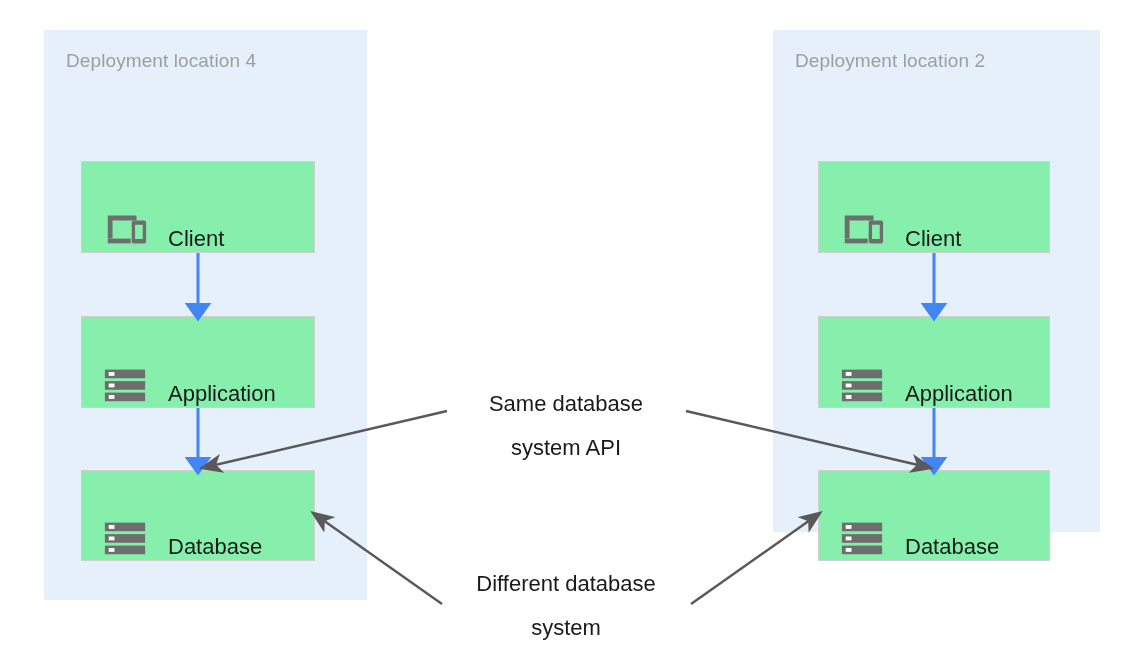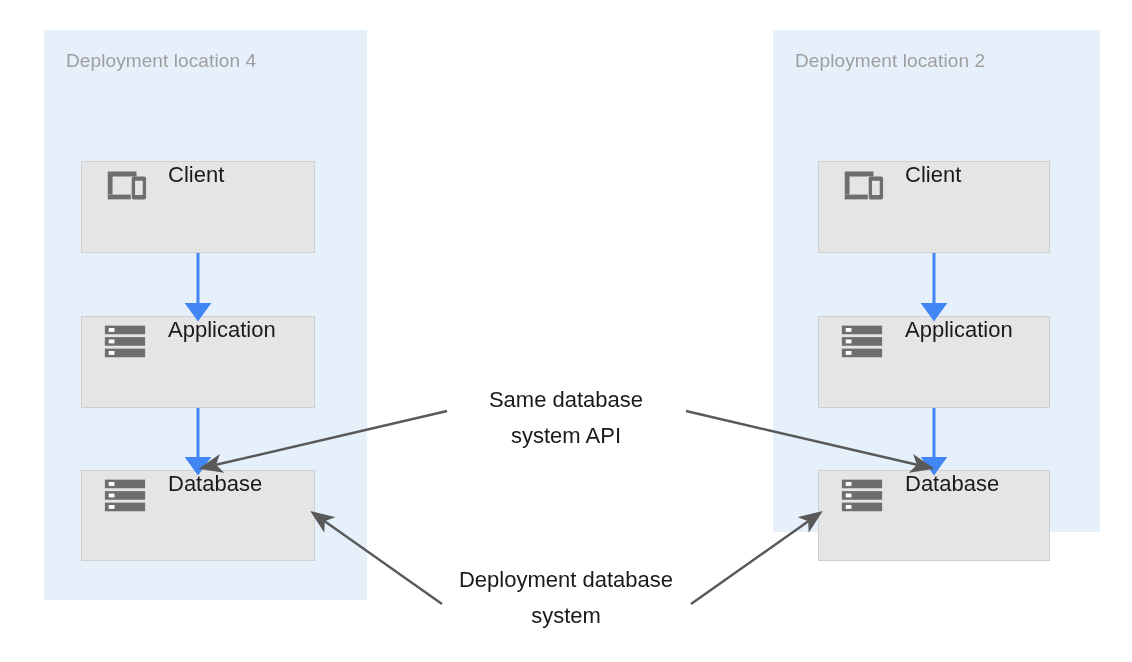--- a/index.html
+++ b/index.html
@@ -19,25 +19,25 @@
     position:absolute;
     top:20px;left:22px;
     font-size:19px;
     color:#9e9e9e;
     letter-spacing:0.1px;
     white-space:nowrap;
   }
 
   .node{
     position:absolute;
-    background:#e5e5e5;
+    background:#86efac;
     border:1px solid #cfcfcf;
     box-sizing:border-box;
     display:flex;
-    align-items:flex-start;
+    align-items:flex-end;
   }
   .node .ico{
     width:46px;height:46px;
     margin-left:20px;
     flex:0 0 auto;
     display:block;
   }
   .node .node-label{
     margin-left:20px;
     font-size:22px;
@@ -49,21 +49,21 @@
     position:absolute;left:0;top:0;
     width:1132px;height:662px;
     pointer-events:none;
   }
 
   .ann-text{
     position:absolute;
     font-size:22px;
     color:#1a1a1a;
     text-align:center;
-    line-height:36px;
+    line-height:44px;
     white-space:pre-line;
   }
 </style>
 </head>
 <body>
 
 <div id="canvas">
 
   <div class="panel" style="left:44px;top:30px;width:323px;height:570px;">
     <div class="panel-label">Deployment location 4</div>
@@ -158,16 +158,16 @@
     <line x1="447" y1="411" x2="202" y2="468" stroke="#595959" stroke-width="2.4" marker-end="url(#grayArrow)"></line>
     <line x1="686" y1="411" x2="931" y2="468" stroke="#595959" stroke-width="2.4" marker-end="url(#grayArrow)"></line>
 
     <line x1="442" y1="604" x2="313" y2="513" stroke="#595959" stroke-width="2.4" marker-end="url(#grayArrow)"></line>
     <line x1="691" y1="604" x2="820" y2="513" stroke="#595959" stroke-width="2.4" marker-end="url(#grayArrow)"></line>
   </svg>
 
   <div class="ann-text" style="left:455px;top:382px;width:222px;">Same database
 system API</div>
 
-  <div class="ann-text" style="left:448px;top:562px;width:236px;">Deployment database
+  <div class="ann-text" style="left:448px;top:562px;width:236px;">Different database
 system</div>
 
 </div>
 
 </body></html>

